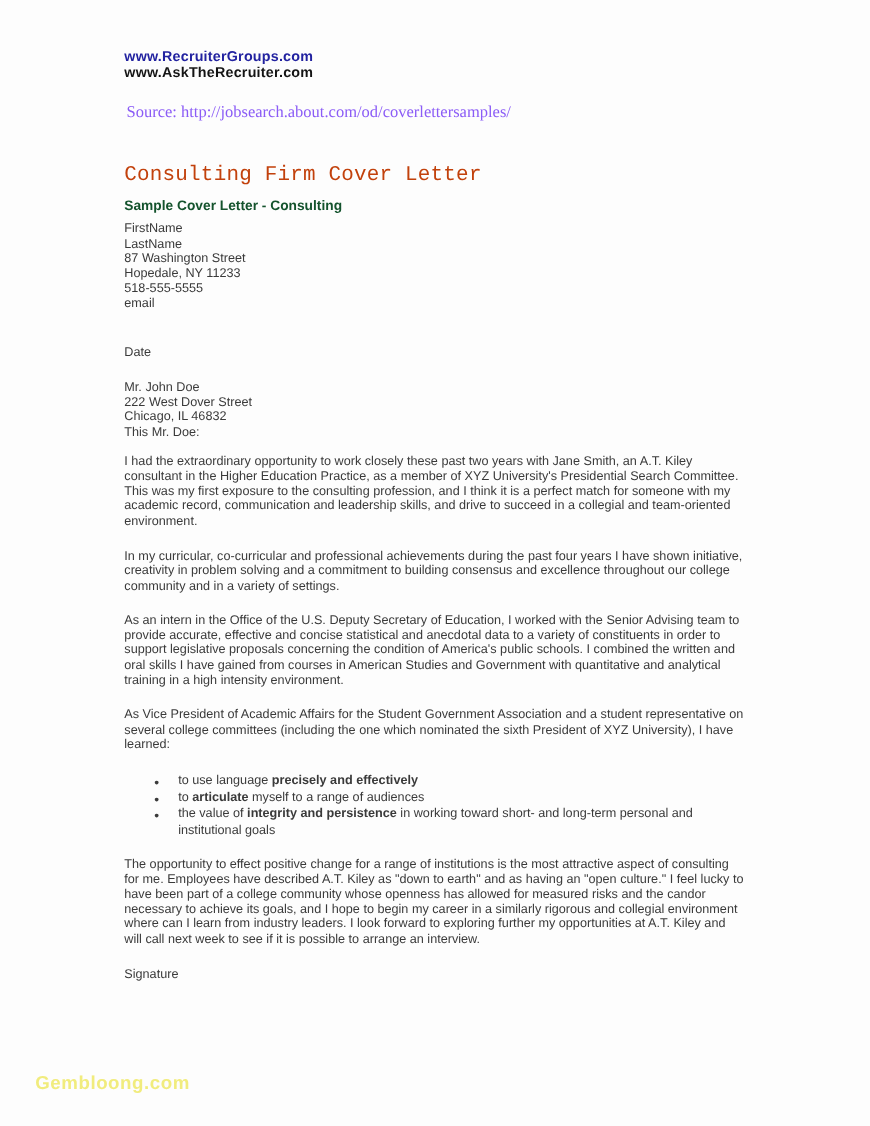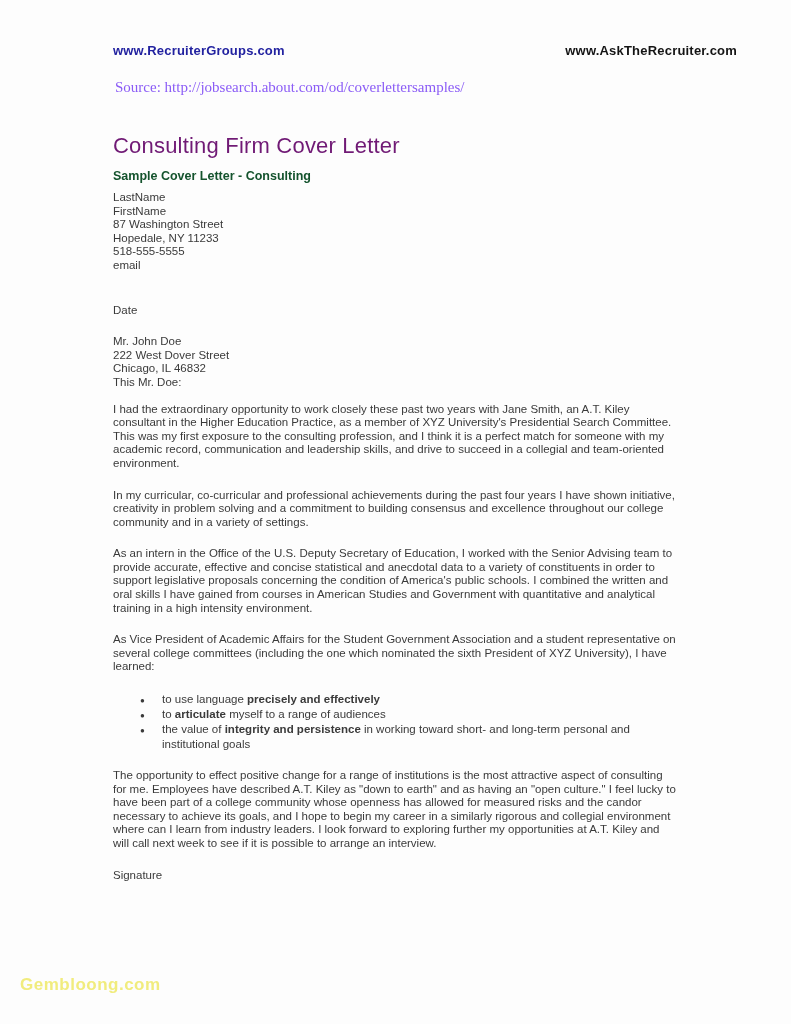--- a/index.html
+++ b/index.html
@@ -16,20 +16,21 @@
     font-family: "Liberation Sans", sans-serif;
     color: #3a3a3a;
     box-sizing: border-box;
     padding: 43px 54px 0 113px;
   }
   .header-row {
     display: flex;
     justify-content: space-between;
     align-items: baseline;
     margin-bottom: 21px;
+    flex-direction: column;
   }
   .link-blue {
     font-size: 13px;
     font-weight: bold;
     color: #2222a0;
     letter-spacing: 0.2px;
     cursor: pointer;
   }
   .link-black {
     font-size: 13px;
@@ -38,25 +39,26 @@
     letter-spacing: 0.2px;
     cursor: pointer;
   }
   .source {
     font-family: "Liberation Serif", serif;
     font-size: 15px;
     color: #8b5cf6;
     margin: 0 0 37px 2px;
   }
   .doc-title {
-    font-size: 22px;
+    font-size: 19px;
     font-weight: normal;
-    color: #701a75;
+    color: #c2410c;
     margin: 0 0 10px 0;
     letter-spacing: 0.2px;
+    font-family: Liberation Mono, monospace;
   }
   .doc-subtitle {
     font-size: 12.5px;
     font-weight: bold;
     color: #14532d;
     margin: 0 0 8px 0;
   }
   .body-text, .addr-line, .date-line, .signature {
     font-size: 11.5px;
     line-height: 13.6px;
@@ -85,21 +87,21 @@
   .bullet-dot {
     position: absolute;
     left: 0;
     top: 1px;
     font-size: 8px;
     color: #3a3a3a;
   }
   .signature { margin: 10px 0 0 0; }
   .watermark {
     position: absolute;
-    left: 20px;
+    left: 32px;
     top: 975px;
     font-size: 17px;
     font-weight: bold;
     color: #f1ec7d;
     letter-spacing: 0.5px;
   }
 </style>
 </head>
 <body>
 
@@ -110,22 +112,22 @@
     <span class="link-black">www.AskTheRecruiter.com</span>
   </div>
 
   <div class="source">Source: http://jobsearch.about.com/od/coverlettersamples/</div>
 
   <h1 class="doc-title">Consulting Firm Cover Letter</h1>
 
   <h2 class="doc-subtitle">Sample Cover Letter - Consulting</h2>
 
   <div class="addr-block sender-block">
+    <div class="addr-line">FirstName</div>
     <div class="addr-line">LastName</div>
-    <div class="addr-line">FirstName</div>
     <div class="addr-line">87 Washington Street</div>
     <div class="addr-line">Hopedale, NY 11233</div>
     <div class="addr-line">518-555-5555</div>
     <div class="addr-line">email</div>
   </div>
 
   <div class="date-line">Date</div>
 
   <div class="addr-block recipient-block">
     <div class="addr-line">Mr. John Doe</div>

